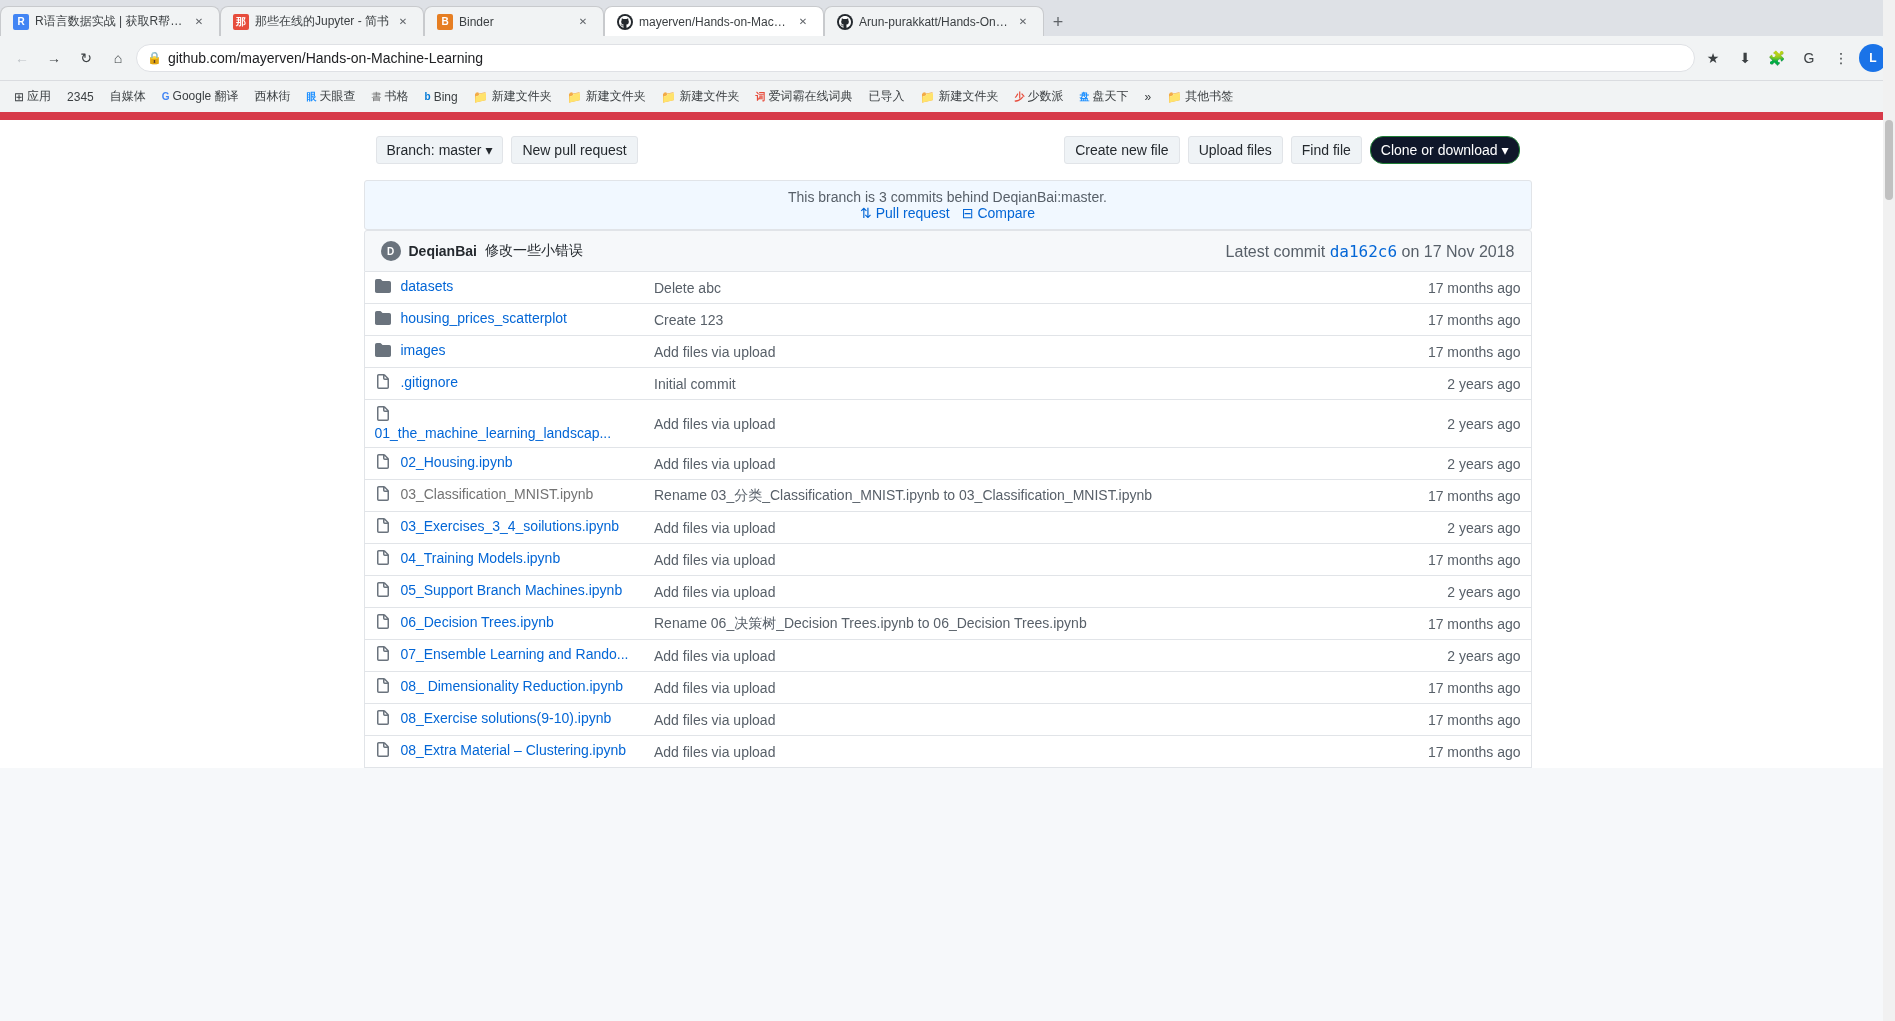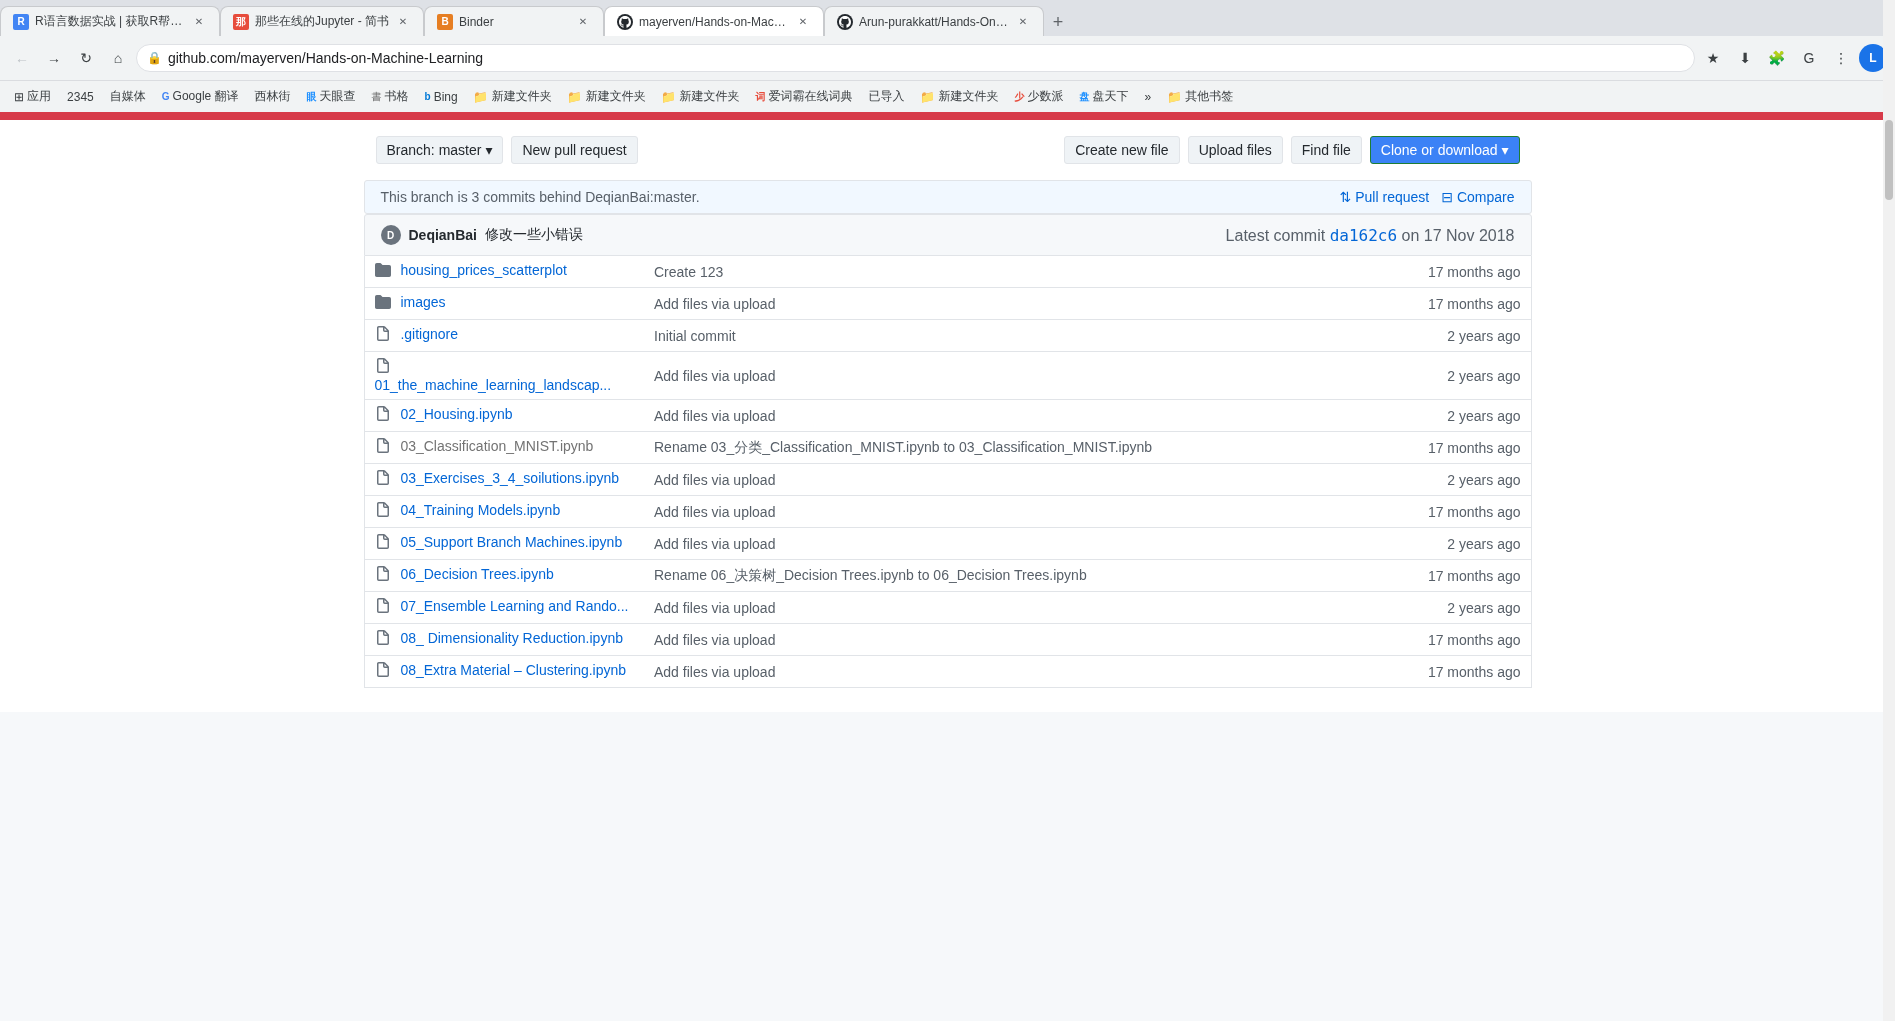--- a/index.html
+++ b/index.html
@@ -29,26 +29,26 @@
     
     .page-content { background: white; min-height: 600px; }
     .orange-banner { background: #d73a49; height: 8px; }
 
     
     .repo-container { max-width: 1200px; margin: 0 auto; padding: 0 16px; }
 
     .repo-toolbar { display: flex; align-items: center; padding: 16px 12px; gap: 8px; flex-wrap: wrap; }
     .branch-btn { display: flex; align-items: center; gap: 4px; padding: 5px 10px; border: 1px solid #e1e4e8; border-radius: 3px; background: #eff3f6; cursor: pointer; font-size: 14px; color: #24292e; }
     .btn { display: flex; align-items: center; gap: 4px; padding: 5px 10px; border: 1px solid #e1e4e8; border-radius: 3px; background: #eff3f6; cursor: pointer; font-size: 14px; color: #24292e; text-decoration: none; }
-    .btn-green { background: #3b82f6; border-color: #1e7e34; color: white; }
+    .btn-green { background: #0f172a; border-color: #1e7e34; color: white; border-radius: 13px; }
     .spacer { flex: 1; }
     .right-actions { display: flex; gap: 8px; margin-left: auto; }
 
     
-    .branch-notice { display: flex; align-items: center; justify-content: space-between; padding: 8px 16px; background: #f1f8ff; border: 1px solid #e1e4e8; border-radius: 3px; margin-bottom: 0; font-size: 14px; color: #586069; }
+    .branch-notice { display: flex; align-items: center; justify-content: space-between; padding: 8px 16px; background: #f1f8ff; border: 1px solid #e1e4e8; border-radius: 3px; margin-bottom: 0; font-size: 14px; color: #586069; flex-direction: column; }
     .branch-notice-actions { display: flex; gap: 12px; }
     .branch-notice-link { color: #0366d6; cursor: pointer; text-decoration: none; display: flex; align-items: center; gap: 4px; }
 
     
     .commit-header { display: flex; align-items: center; padding: 10px 16px; background: #f6f8fa; border: 1px solid #e1e4e8; border-radius: 3px 3px 0 0; justify-content: space-between; margin-top: 0; }
     .commit-author { display: flex; align-items: center; gap: 8px; }
     .avatar { width: 20px; height: 20px; border-radius: 50%; background: #6a737d; }
     .commit-author-name { font-weight: 600; color: #24292e; }
     .commit-message { color: #24292e; }
     .commit-meta { color: #586069; font-size: 16px; }
@@ -256,25 +256,39 @@
       <div class="commit-meta">
         <span>Latest commit</span>
         <a class="commit-hash" style="color:#0366d6; text-decoration:none;">da162c6</a>
         <span>on</span>
         <span>17 Nov 2018</span>
       </div>
     </div>
 
     <table class="file-table">
       <tbody id="file-table-body">
-          <tr class="file-row">
+      <tr class="file-row">
     <td class="file-row col-name" style="width:280px;">
       <span style="margin-right:6px; vertical-align:middle;"><svg width="16" height="16" viewBox="0 0 16 16" fill="#6a737d">
                   <path d="M1.75 1A1.75 1.75 0 000 2.75v10.5C0 14.216.784 15 1.75 15h12.5A1.75 1.75 0 0016 13.25v-8.5A1.75 1.75 0 0014.25 3H7.5L6.316 1.816A1.75 1.75 0 005.086 1H1.75z"></path>
                 </svg></span>
+      <a class="file-name-link" style="color:#0366d6;">datasets</a>
+    </td>
+    <td class="file-row col-msg">
+      <span class="file-commit-msg">Delete abc</span>
+    </td>
+    <td class="file-row col-time file-time">
+      <span>17 months ago</span>
+    </td>
+  </tr>
+          <tr class="file-row">
+    <td class="file-row col-name" style="width:280px;">
+      <span style="margin-right:6px; vertical-align:middle;"><svg width="16" height="16" viewBox="0 0 16 16" fill="#6a737d">
+                  <path d="M1.75 1A1.75 1.75 0 000 2.75v10.5C0 14.216.784 15 1.75 15h12.5A1.75 1.75 0 0016 13.25v-8.5A1.75 1.75 0 0014.25 3H7.5L6.316 1.816A1.75 1.75 0 005.086 1H1.75z"></path>
+                </svg></span>
       <a class="file-name-link" style="color:#0366d6;">housing_prices_scatterplot</a>
     </td>
     <td class="file-row col-msg">
       <span class="file-commit-msg">Create 123</span>
     </td>
     <td class="file-row col-time file-time">
       <span>17 months ago</span>
     </td>
   </tr>
           <tr class="file-row">
@@ -416,20 +430,34 @@
     <td class="file-row col-time file-time">
       <span>2 years ago</span>
     </td>
   </tr>
           <tr class="file-row">
     <td class="file-row col-name" style="width:280px;">
       <span style="margin-right:6px; vertical-align:middle;"><svg width="16" height="16" viewBox="0 0 16 16" fill="#6a737d">
                   <path d="M3.75 1.5a.25.25 0 00-.25.25v11.5c0 .138.112.25.25.25h8.5a.25.25 0 00.25-.25V6H9.75A1.75 1.75 0 018 4.25V1.5H3.75zm5.75.56v2.19c0 .138.112.25.25.25h2.19L9.5 2.06zM2 1.75C2 .784 2.784 0 3.75 0h5.086c.464 0 .909.184 1.237.513l3.414 3.414c.329.328.513.773.513 1.237v8.086A1.75 1.75 0 0112.25 15h-8.5A1.75 1.75 0 012 13.25V1.75z"></path>
                 </svg></span>
       <a class="file-name-link" style="color:#0366d6;">08_ Dimensionality Reduction.ipynb</a>
+    </td>
+    <td class="file-row col-msg">
+      <span class="file-commit-msg">Add files via upload</span>
+    </td>
+    <td class="file-row col-time file-time">
+      <span>17 months ago</span>
+    </td>
+  </tr>
+          <tr class="file-row">
+    <td class="file-row col-name" style="width:280px;">
+      <span style="margin-right:6px; vertical-align:middle;"><svg width="16" height="16" viewBox="0 0 16 16" fill="#6a737d">
+                  <path d="M3.75 1.5a.25.25 0 00-.25.25v11.5c0 .138.112.25.25.25h8.5a.25.25 0 00.25-.25V6H9.75A1.75 1.75 0 018 4.25V1.5H3.75zm5.75.56v2.19c0 .138.112.25.25.25h2.19L9.5 2.06zM2 1.75C2 .784 2.784 0 3.75 0h5.086c.464 0 .909.184 1.237.513l3.414 3.414c.329.328.513.773.513 1.237v8.086A1.75 1.75 0 0112.25 15h-8.5A1.75 1.75 0 012 13.25V1.75z"></path>
+                </svg></span>
+      <a class="file-name-link" style="color:#0366d6;">08_Exercise solutions(9-10).ipynb</a>
     </td>
     <td class="file-row col-msg">
       <span class="file-commit-msg">Add files via upload</span>
     </td>
     <td class="file-row col-time file-time">
       <span>17 months ago</span>
     </td>
   </tr>
           <tr class="file-row">
     <td class="file-row col-name" style="width:280px;">

